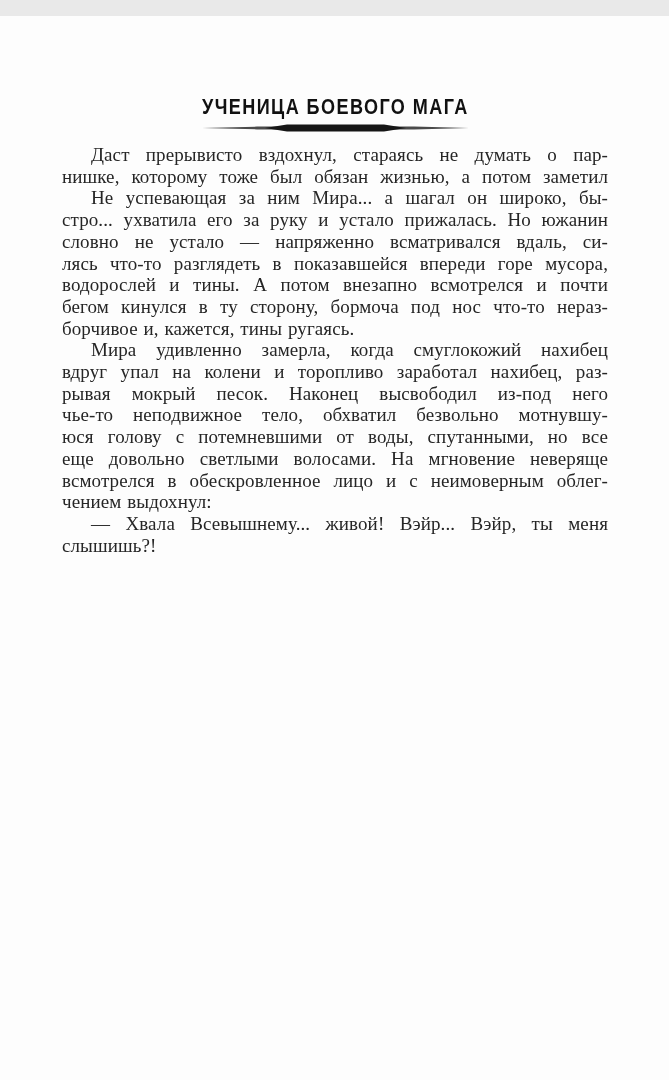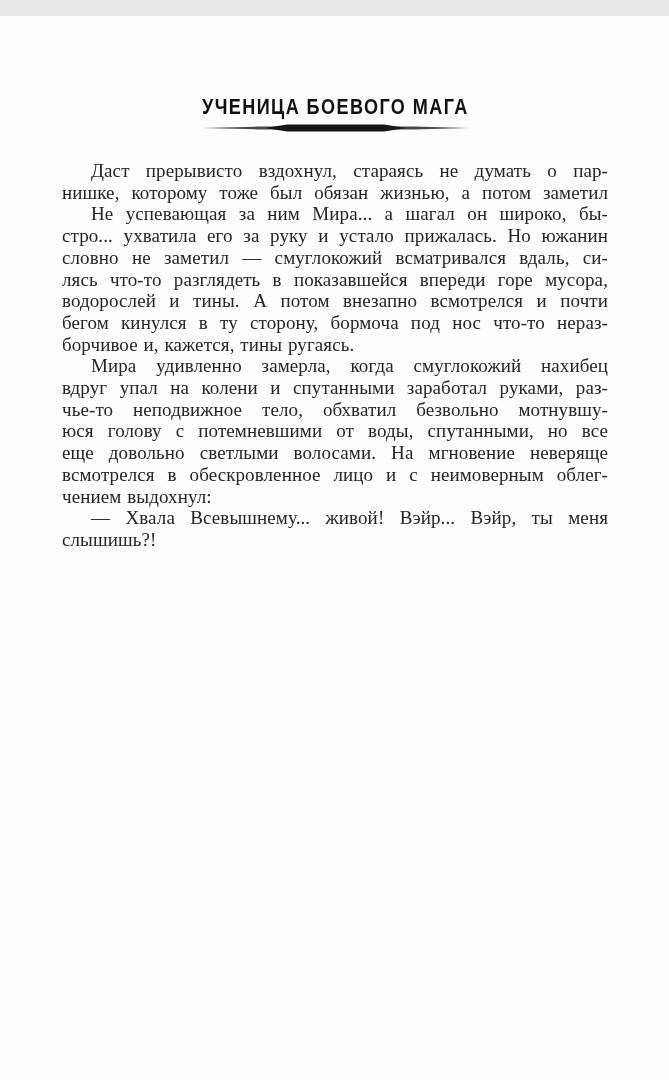--- a/index.html
+++ b/index.html
@@ -36,21 +36,21 @@
     transform: scale(0.95, 1.18);
     transform-origin: center bottom;
     white-space: nowrap;
   }
   .ornament-wrap {
     margin-top: 3px;
     line-height: 0;
   }
   .body-text {
     position: absolute;
-    top: 144px;
+    top: 128px;
     left: 62px;
     width: 546px;
   }
   .paragraph { margin: 0; padding: 0; }
   .line {
     font-size: 19px;
     line-height: 21.7px;
     text-align: justify;
     text-align-last: justify;
     letter-spacing: 0.1px;
@@ -75,29 +75,30 @@
   </div>
 
   <div class="body-text">
       <div class="paragraph">
         <div class="line first">Даст прерывисто вздохнул, стараясь не думать о пар-</div>
         <div class="line">нишке, которому тоже был обязан жизнью, а потом заметил</div>
       </div>
       <div class="paragraph">
         <div class="line first">Не успевающая за ним Мира... а шагал он широко, бы-</div>
         <div class="line">стро... ухватила его за руку и устало прижалась. Но южанин</div>
-        <div class="line">словно не заметил — смуглокожий всматривался вдаль, си-</div>
+        <div class="line">словно не устало — напряженно всматривался вдаль, си-</div>
         <div class="line">лясь что-то разглядеть в показавшейся впереди горе мусора,</div>
         <div class="line">водорослей и тины. А потом внезапно всмотрелся и почти</div>
         <div class="line">бегом кинулся в ту сторону, бормоча под нос что-то нераз-</div>
         <div class="line last">борчивое и, кажется, тины ругаясь.</div>
       </div>
       <div class="paragraph">
         <div class="line first">Мира удивленно замерла, когда смуглокожий нахибец</div>
-        <div class="line">вдруг упал на колени и спутанными заработал руками, раз-</div>
+        <div class="line">вдруг упал на колени и торопливо заработал нахибец, раз-</div>
+        <div class="line">рывая мокрый песок. Наконец высвободил из-под него</div>
         <div class="line">чье-то неподвижное тело, обхватил безвольно мотнувшу-</div>
         <div class="line">юся голову с потемневшими от воды, спутанными, но все</div>
         <div class="line">еще довольно светлыми волосами. На мгновение неверяще</div>
         <div class="line">всмотрелся в обескровленное лицо и с неимоверным облег-</div>
         <div class="line last">чением выдохнул:</div>
       </div>
       <div class="paragraph">
         <div class="line first">— Хвала Всевышнему... живой! Вэйр... Вэйр, ты меня</div>
         <div class="line last">слышишь?!</div>
       </div>

